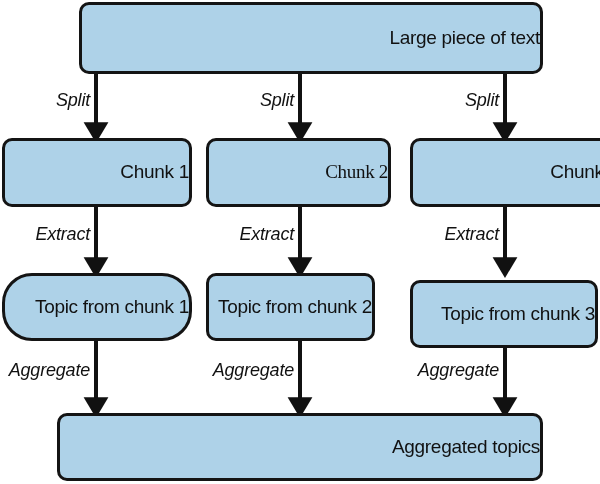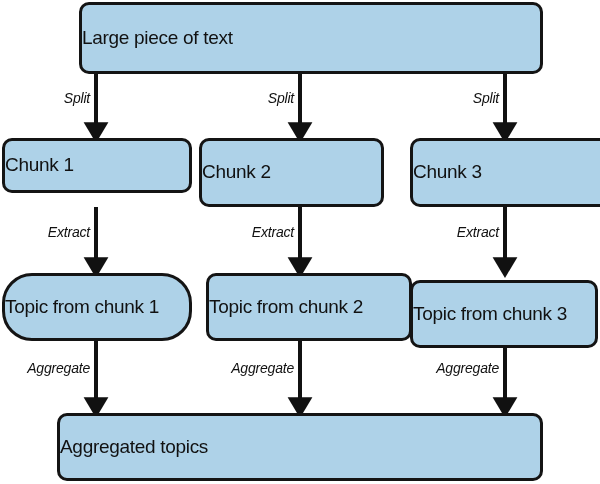--- a/index.html
+++ b/index.html
@@ -25,33 +25,33 @@
     height: 484px;
   }
   .node-box {
     position: absolute;
     box-sizing: border-box;
     background: #aed2e8;
     border: 3px solid #141414;
     border-radius: 10px;
     display: flex;
     align-items: center;
-    justify-content: flex-start;
+    justify-content: flex-end;
     text-align: center;
     color: #111111;
     font-family: "Liberation Sans", sans-serif;
     font-size: 19px;
     letter-spacing: -0.3px;
     line-height: 1.1;
   }
   .edge-label {
     position: absolute;
     font-family: "Liberation Sans", sans-serif;
     font-style: italic;
-    font-size: 14px;
+    font-size: 18px;
     color: #111111;
     white-space: nowrap;
     letter-spacing: -0.2px;
   }
   .edge-label.right-aligned {
     text-align: right;
     transform: translateX(-100%);
   }
 </style>
 </head>
@@ -80,38 +80,38 @@
   </svg>
 
   <div class="node-box" style="left:79px; top:2px; width:464px; height:72px;">
     <span>Large piece of text</span>
   </div>
 
   <div class="edge-label right-aligned" style="left:90px; top:90px;">Split</div>
   <div class="edge-label right-aligned" style="left:294px; top:90px;">Split</div>
   <div class="edge-label right-aligned" style="left:499px; top:90px;">Split</div>
 
-  <div class="node-box" style="left:2px; top:138px; width:190px; height:55px;">
+  <div class="node-box" style="left:2px; top:138px; width:190px; height:69px;">
     <span>Chunk 1</span>
   </div>
-  <div class="node-box" style="left:199px; top:138px; width:185px; height:69px;">
+  <div class="node-box" style="left:206px; top:138px; width:185px; height:69px;font-family:Liberation Serif, serif;">
     <span>Chunk 2</span>
   </div>
   <div class="node-box" style="left:410px; top:138px; width:212px; height:69px;">
     <span>Chunk 3</span>
   </div>
 
   <div class="edge-label right-aligned" style="left:90px; top:224px;">Extract</div>
   <div class="edge-label right-aligned" style="left:294px; top:224px;">Extract</div>
   <div class="edge-label right-aligned" style="left:499px; top:224px;">Extract</div>
 
   <div class="node-box" style="left:2px; top:273px; width:190px; height:68px;border-radius:30px;">
     <span>Topic from chunk 1</span>
   </div>
-  <div class="node-box" style="left:206px; top:273px; width:206px; height:68px;">
+  <div class="node-box" style="left:206px; top:273px; width:169px; height:68px;">
     <span>Topic from chunk 2</span>
   </div>
   <div class="node-box" style="left:410px; top:280px; width:188px; height:68px;">
     <span>Topic from chunk 3</span>
   </div>
 
   <div class="edge-label right-aligned" style="left:90px; top:360px;">Aggregate</div>
   <div class="edge-label right-aligned" style="left:294px; top:360px;">Aggregate</div>
   <div class="edge-label right-aligned" style="left:499px; top:360px;">Aggregate</div>
 

